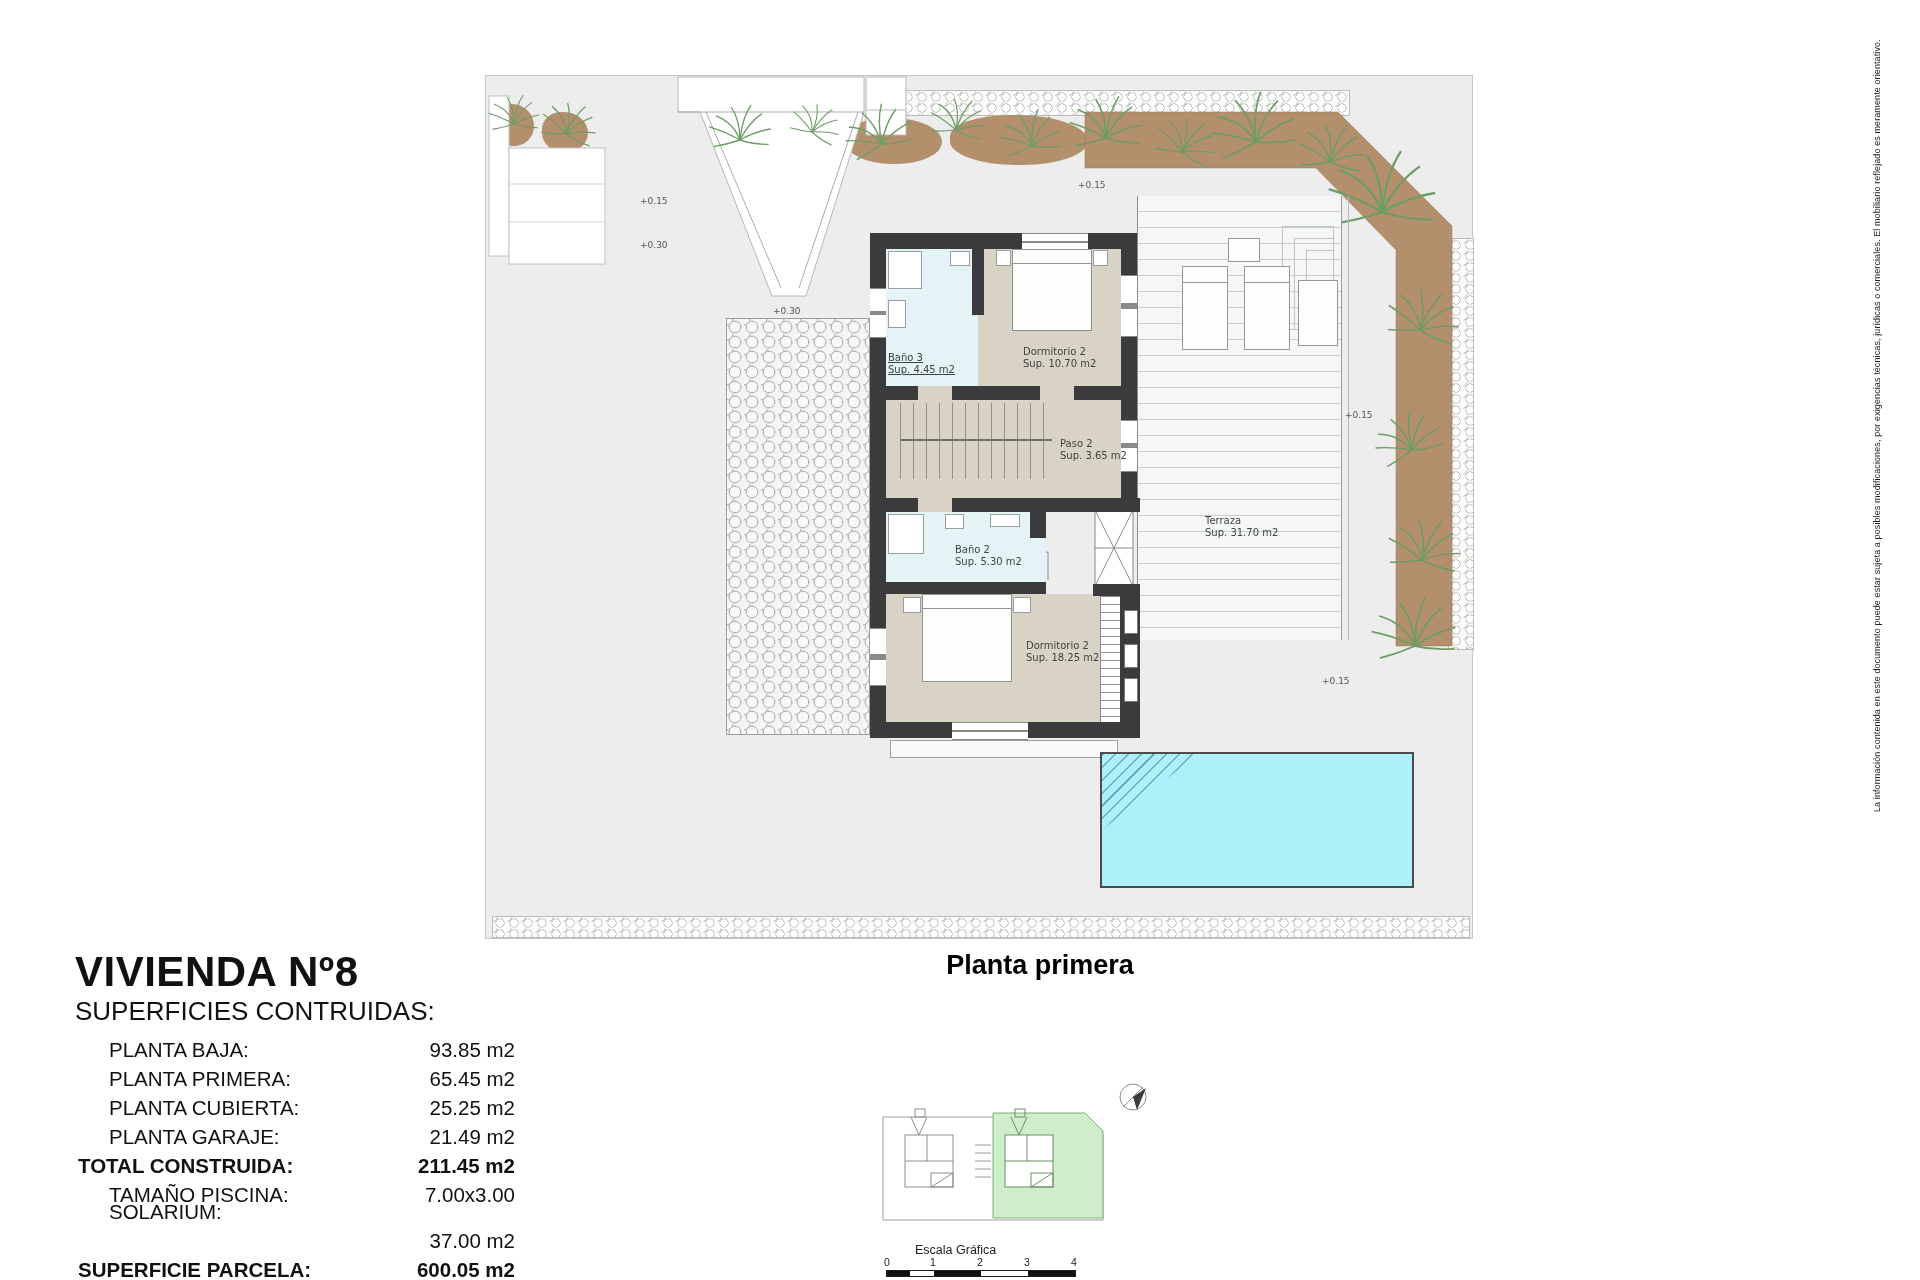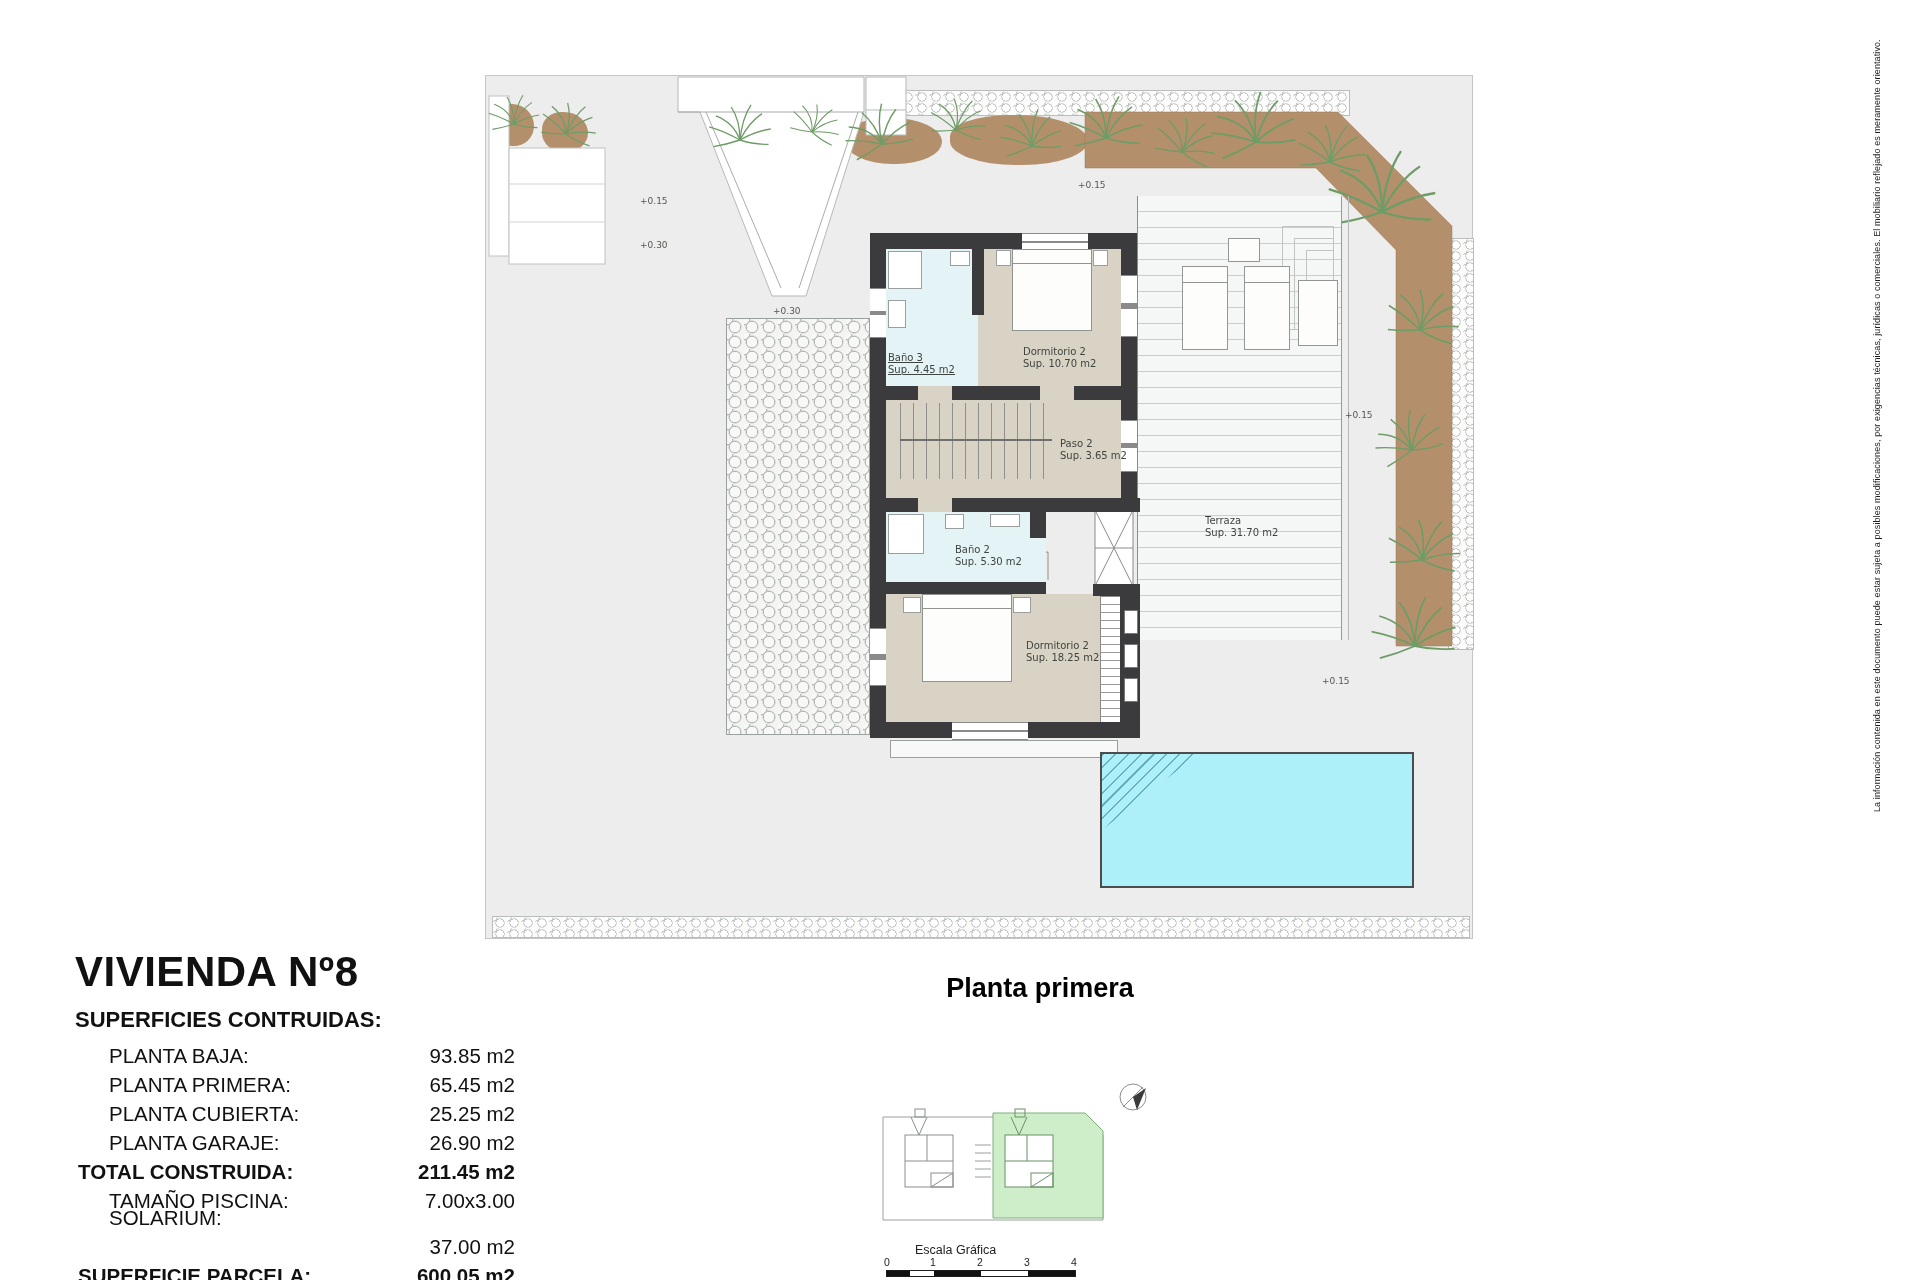--- a/index.html
+++ b/index.html
@@ -43,25 +43,25 @@
     background:repeating-linear-gradient(135deg,rgba(46,125,140,.55) 0 1.5px,transparent 1.5px 9px);}
   
   .rlabel{font-family:"DejaVu Sans",sans-serif;font-size:10px;line-height:12px;color:#3f4440;white-space:nowrap;}
   .rlabel span{display:block;}
   .lv{font-family:"DejaVu Sans",sans-serif;font-size:9px;color:#55594f;white-space:nowrap;}
   .watermark{width:280px;text-align:left;pointer-events:none;}
   .wm-script{font-family:"DejaVu Serif",serif;font-style:italic;font-size:108px;line-height:100px;
     color:rgba(255,255,255,.85);text-shadow:0 0 1px rgba(150,150,150,.45);}
   .wm-caption{font-family:"DejaVu Serif",serif;font-size:19px;letter-spacing:9px;
     color:rgba(255,255,255,.92);text-shadow:0 0 1px rgba(150,150,150,.5);margin-top:-18px;}
-  .plan-title{font-size:27px;font-weight:bold;color:#000;margin-top:23px;}
+  .plan-title{font-size:27px;font-weight:bold;color:#000;}
   
   .info{left:75px;top:948px;width:440px;}
   .info-title{font-size:42px;font-weight:bold;letter-spacing:.5px;}
-  .info-sub{font-size:22px;font-weight:bold;margin-top:11px;}
+  .info-sub{font-size:26px;font-weight:normal;}
   .srow{position:absolute;left:0;width:440px;height:29px;font-size:20.5px;line-height:29px;display:flex;}
   .srow .lbl{padding-left:34px;flex:1;}
   .srow .val{text-align:right;min-width:120px;}
   .srow.bold{font-weight:bold;}
   .srow.bold .lbl{padding-left:3px;}
   
   .sc-label{font-size:12.5px;color:#222;}
   .sc-tick{position:absolute;font-size:10.5px;color:#222;}
   .sc-bar{position:absolute;display:flex;height:5px;border:1px solid #1d1d1d;background:#fff;}
   .sc-bar span{display:block;height:100%;}
@@ -289,21 +289,21 @@
       <div class="srow" style="top:37px;">
         <span class="lbl">PLANTA PRIMERA:</span>
         <span class="val">65.45 m2</span>
         </div>
       <div class="srow" style="top:66px;">
         <span class="lbl">PLANTA CUBIERTA:</span>
         <span class="val">25.25 m2</span>
         </div>
       <div class="srow" style="top:95px;">
         <span class="lbl">PLANTA GARAJE:</span>
-        <span class="val">26.90 m2</span>
+        <span class="val">21.49 m2</span>
         </div>
       <div class="srow bold" style="top:124px;">
         <span class="lbl">TOTAL CONSTRUIDA:</span>
         <span class="val">211.45 m2</span>
         </div>
       <div class="srow" style="top:153px;">
         <span class="lbl">TAMAÑO PISCINA:</span>
         <span class="val">7.00x3.00</span>
         </div>
       <div class="srow" style="top:170px;flex-direction:column;">

